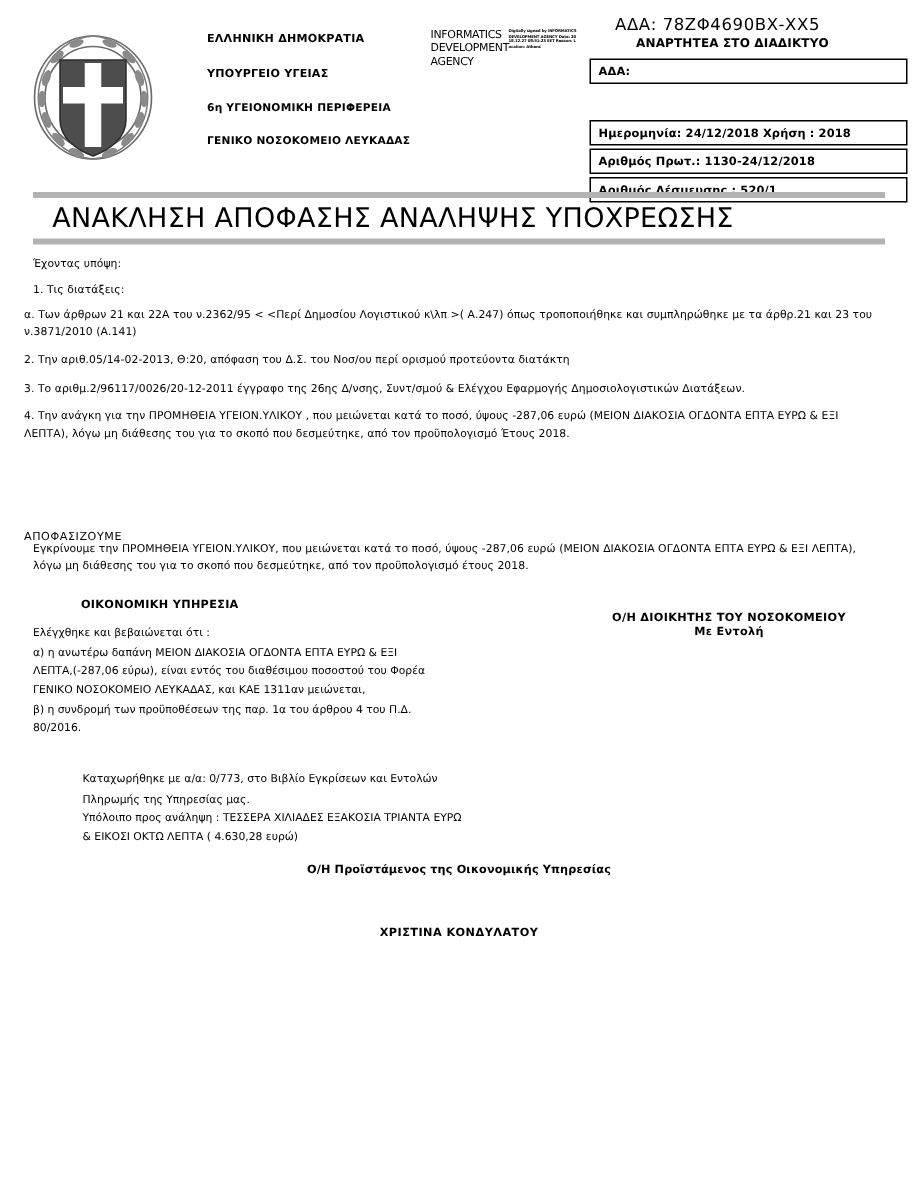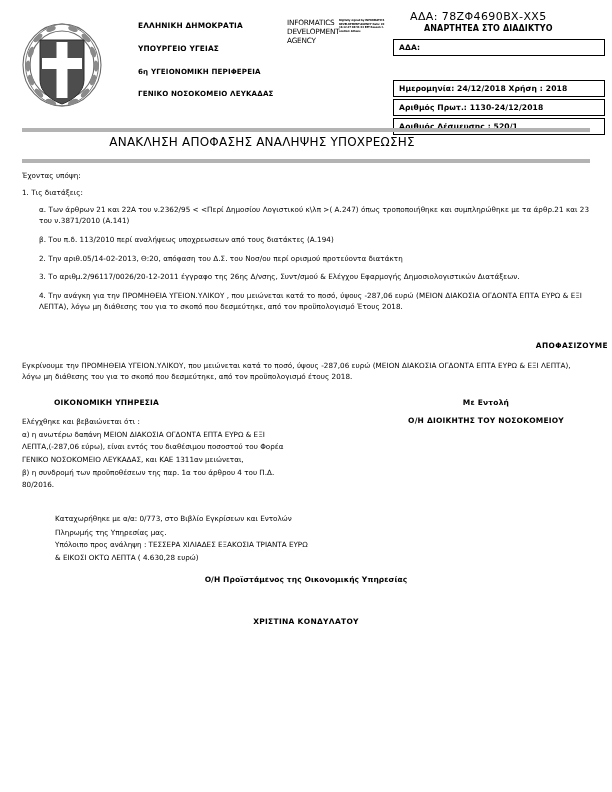--- a/index.html
+++ b/index.html
@@ -119,47 +119,47 @@
     height: 4px;
   }
   #rule-top    { left: 22px; top: 128px; width: 568px; }
   #rule-bottom { left: 22px; top: 159px; width: 568px; }
 
   .doc-title {
     position: absolute;
     left: 0; top: 135px;
     width: 524px;
     text-align: center;
-    font-size: 12px;
+    font-size: 18px;
     letter-spacing: 0.2px;
     white-space: nowrap;
   }
 
   
   .body-text {
     position: absolute;
     left: 0; top: 170px;
     width: 612px;
   }
   .para {
     font-size: 7.2px;
     line-height: 1.55;
     letter-spacing: 0.05px;
     margin: 0 0 7.5px 0;
     padding: 0 22px 0 22px;
   }
-  .para.indent { padding-left: 39px; }
+  .para.indent { padding-left: 16px; }
   .para.tight  { margin-bottom: 6px; }
 
   .center-bold {
-    text-align: right;
+    text-align: left;
     font-size: 7.4px;
-    font-weight: bold;
+    font-weight: normal;
     letter-spacing: 0.4px;
-    margin: 4px;
+    margin: 16px;
     padding: 0;
   }
 
   
   .apofasizoume {
     position: absolute;
     left: 0; top: 337px;
     width: 612px;
   }
   .approve-para {
@@ -308,21 +308,20 @@
   </div>
 
   <div class="rule" id="rule-top"></div>
   <div class="doc-title">ΑΝΑΚΛΗΣΗ ΑΠΟΦΑΣΗΣ ΑΝΑΛΗΨΗΣ ΥΠΟΧΡΕΩΣΗΣ</div>
   <div class="rule" id="rule-bottom"></div>
 
   <div class="body-text">
     <p class="para tight">Έχοντας υπόψη:</p>
     <p class="para tight">1. Τις διατάξεις:</p>
     <p class="para indent">α. Των άρθρων 21 και 22Α του ν.2362/95 &lt; &lt;Περί Δημοσίου Λογιστικού κ\λπ &gt;( Α.247) όπως τροποποιήθηκε και συμπληρώθηκε με τα άρθρ.21 και 23 του ν.3871/2010 (Α.141)</p>
-    <p class="para indent">β. Του π.δ. 113/2010 περί αναλήψεως υποχρεωσεων από τους διατάκτες (Α.194)</p>
     <p class="para indent">2. Την αριθ.05/14-02-2013, Θ:20, απόφαση του Δ.Σ. του Νοσ/ου περί ορισμού προτεύοντα διατάκτη</p>
     <p class="para indent">3. Το αριθμ.2/96117/0026/20-12-2011 έγγραφο της 26ης Δ/νσης, Συντ/σμού &amp; Ελέγχου Εφαρμογής Δημοσιολογιστικών Διατάξεων.</p>
     <p class="para indent">4. Την ανάγκη για την ΠΡΟΜΗΘΕΙΑ ΥΓΕΙΟΝ.ΥΛΙΚΟΥ , που μειώνεται κατά το ποσό, ύψους -287,06 ευρώ (ΜΕΙΟΝ ΔΙΑΚΟΣΙΑ ΟΓΔΟΝΤΑ ΕΠΤΑ ΕΥΡΩ &amp; ΕΞΙ ΛΕΠΤΑ), λόγω μη διάθεσης του για το σκοπό που δεσμεύτηκε, από τον προϋπολογισμό Έτους 2018.</p>
   </div>
 
   <div class="apofasizoume">
     <p class="center-bold">ΑΠΟΦΑΣΙΖΟΥΜΕ</p>
   </div>
   <div class="approve-para">
     <p class="para">Εγκρίνουμε την ΠΡΟΜΗΘΕΙΑ ΥΓΕΙΟΝ.ΥΛΙΚΟΥ, που μειώνεται κατά το ποσό, ύψους -287,06 ευρώ (ΜΕΙΟΝ ΔΙΑΚΟΣΙΑ ΟΓΔΟΝΤΑ ΕΠΤΑ ΕΥΡΩ &amp; ΕΞΙ ΛΕΠΤΑ), λόγω μη διάθεσης του για το σκοπό που δεσμεύτηκε, από τον προϋπολογισμό έτους 2018.</p>
@@ -333,22 +332,22 @@
       <p class="col-head">ΟΙΚΟΝΟΜΙΚΗ ΥΠΗΡΕΣΙΑ</p>
       <p class="col-line">Ελέγχθηκε και βεβαιώνεται ότι :</p>
       <p class="col-line">α) η ανωτέρω δαπάνη ΜΕΙΟΝ ΔΙΑΚΟΣΙΑ ΟΓΔΟΝΤΑ ΕΠΤΑ ΕΥΡΩ &amp; ΕΞΙ</p>
       <p class="col-line">ΛΕΠΤΑ,(-287,06 εύρω), είναι εντός του διαθέσιμου ποσοστού του Φορέα</p>
       <p class="col-line">ΓΕΝΙΚΟ ΝΟΣΟΚΟΜΕΙΟ ΛΕΥΚΑΔΑΣ, και ΚΑΕ 1311αν μειώνεται,</p>
       <p class="col-line">β) η συνδρομή των προϋποθέσεων της παρ. 1α του άρθρου 4 του Π.Δ.</p>
       <p class="col-line">80/2016.</p>
     </div>
 
     <div class="col-right">
+      <p class="col-head2" style="margin-top:9px;">Ο/Η ΔΙΟΙΚΗΤΗΣ ΤΟΥ ΝΟΣΟΚΟΜΕΙΟΥ</p>
       <p class="col-head2">Με Εντολή</p>
-      <p class="col-head2" style="margin-top:9px;">Ο/Η ΔΙΟΙΚΗΤΗΣ ΤΟΥ ΝΟΣΟΚΟΜΕΙΟΥ</p>
     </div>
   </div>
 
   <div class="registry">
     <p class="just">Καταχωρήθηκε με α/α: 0/773, στο Βιβλίο Εγκρίσεων και Εντολών</p>
     <p class="plain">Πληρωμής της Υπηρεσίας μας.</p>
     <p class="plain">Υπόλοιπο προς ανάληψη : ΤΕΣΣΕΡΑ ΧΙΛΙΑΔΕΣ ΕΞΑΚΟΣΙΑ ΤΡΙΑΝΤΑ ΕΥΡΩ</p>
     <p class="plain">&amp; ΕΙΚΟΣΙ ΟΚΤΩ ΛΕΠΤΑ ( 4.630,28 ευρώ)</p>
   </div>
 

